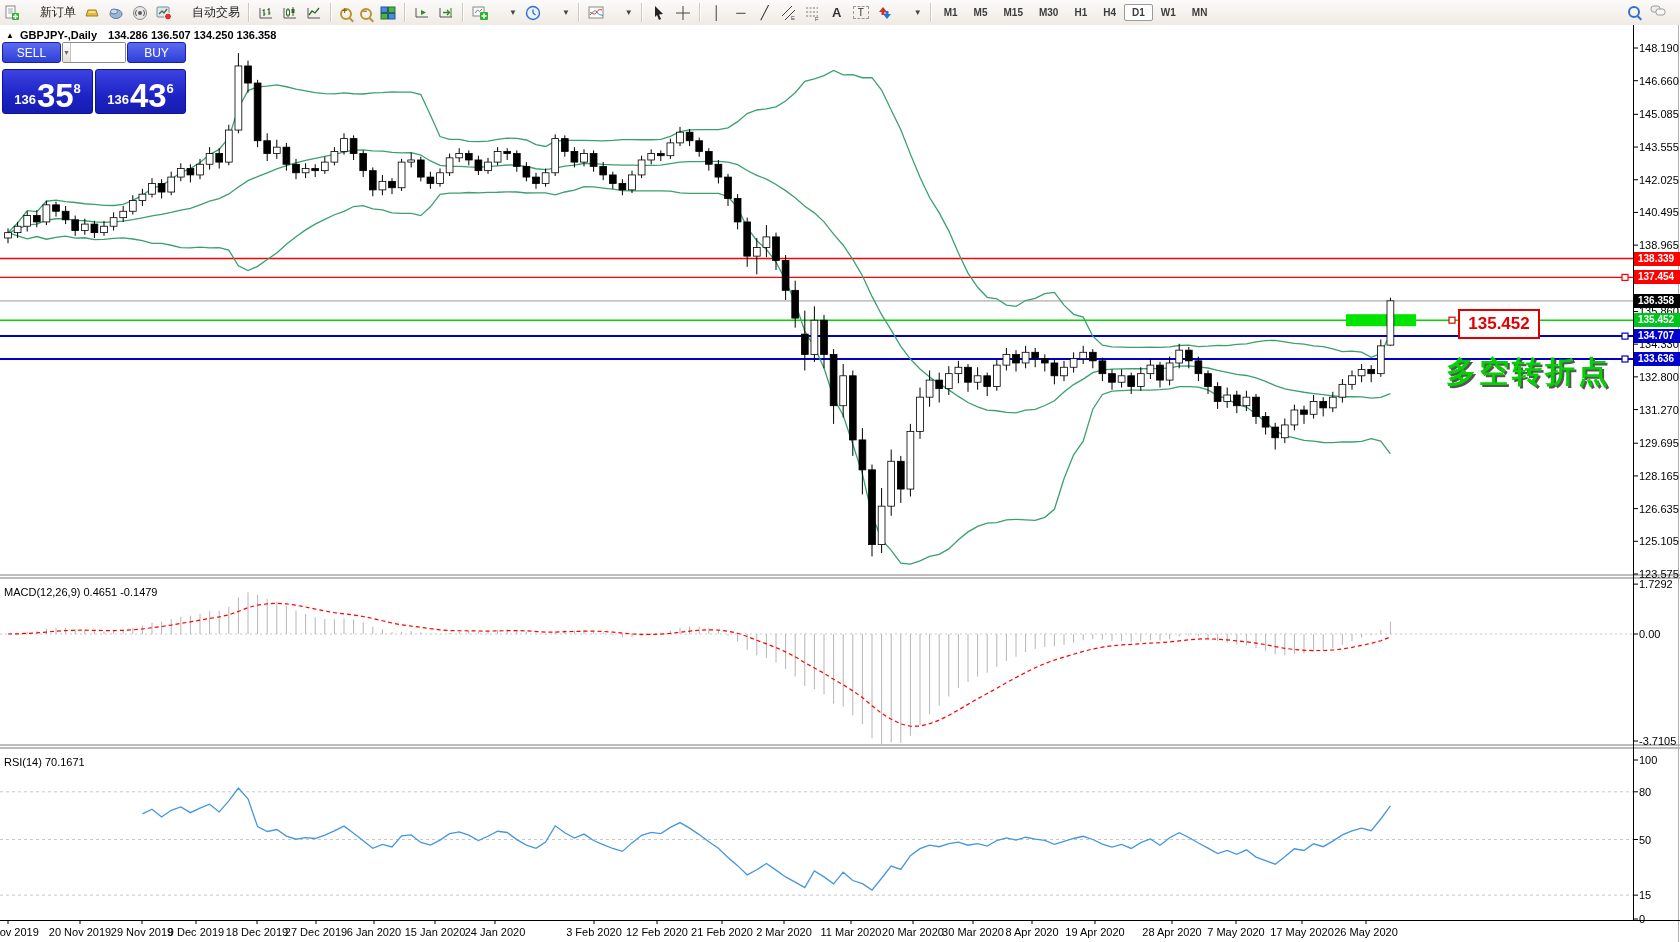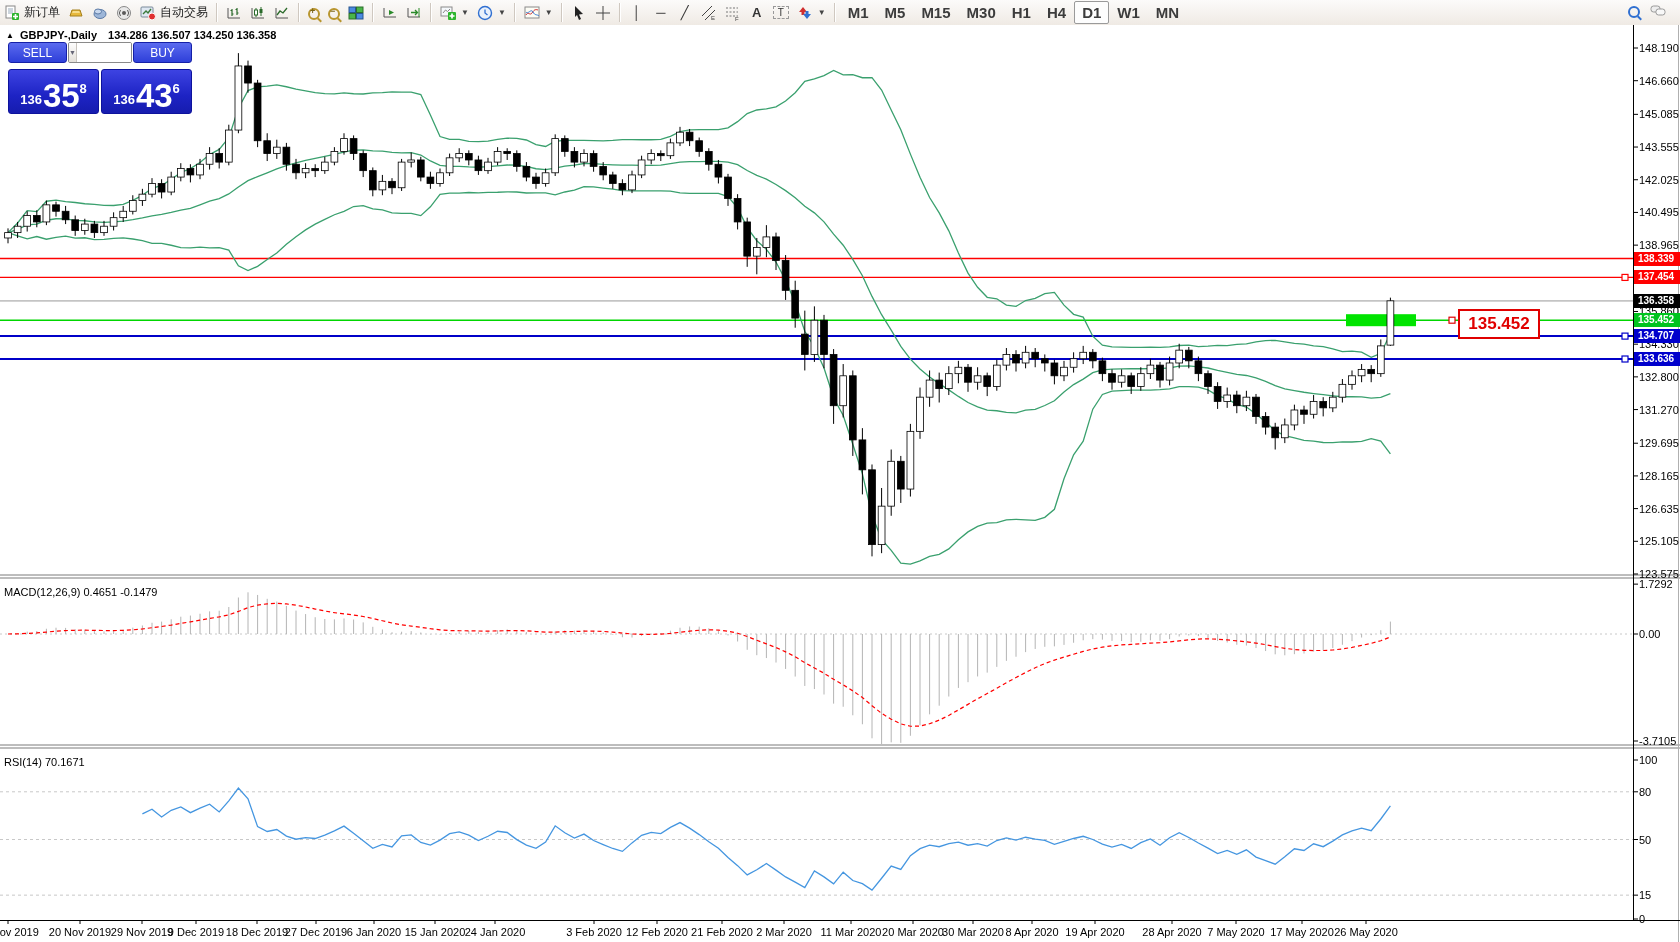--- a/index.html
+++ b/index.html
@@ -1,40 +1,40 @@
 <!DOCTYPE html>
 <html><head>
 <meta charset="utf-8">
 <style>
   html,body{margin:0;padding:0;background:#fff;width:1680px;height:942px;overflow:hidden;
     font-family:"Liberation Sans","DejaVu Sans",sans-serif;position:relative}
   
   #toolbar{position:absolute;left:0;top:0;width:1680px;height:25px;
     background:linear-gradient(#fcfbfa,#efeae4);border-bottom:1px solid #6e6e6e;
     display:flex;align-items:center;font-size:12px;color:#222;white-space:nowrap}
-  .tbtn{display:flex;align-items:center;gap:4px;padding:2px 4px;border-radius:2px;height:19px}
+  .tbtn{display:flex;align-items:center;gap:20px;padding:2px 4px;border-radius:2px;height:19px}
   .tsep{width:0;height:19px;border-left:1px solid #cfc8c0;border-right:1px solid #fff;margin:0 4px}
   .tficon{width:16px;height:16px;display:inline-block;position:relative}
   .glyph{font-size:13px;color:#333;width:16px;text-align:center;display:inline-block}
   .drop{font-size:8px;color:#444;margin-left:1px}
-  .tf{font-size:15px;font-weight:bold;color:#3c3c3c;padding:2px 7px;border:1px solid transparent;border-radius:2px}
+  .tf{font-size:10px;font-weight:bold;color:#3c3c3c;padding:2px 7px;border:1px solid transparent;border-radius:2px}
   .tf.active{background:#fdfdfd;border:1px solid #9a9a9a}
   .mag{width:8px;height:8px;border:2px solid #b8952e;border-radius:50%;position:relative;display:inline-block;top:1px}
   .mag:after{content:'';position:absolute;width:5px;height:2px;background:#b8952e;right:-4px;bottom:-3px;transform:rotate(45deg)}
   .mag.blue{border-color:#2f6fd1}.mag.blue:after{background:#2f6fd1}
   .mag .pm{position:absolute;left:0px;top:-4px;font-size:9px;font-weight:bold;color:#7a6418}
   #tb-right{margin-left:auto;display:flex;align-items:center;gap:10px;padding-right:14px}
   
   #surface{position:absolute;left:0;top:25px;width:1680px;height:917px;background:#fff}
   #chart-svg{position:absolute;left:0;top:0}
   .overlay{position:absolute;z-index:5}
   #symline{left:6px;top:4px;font-size:11px;font-weight:bold;color:#000;letter-spacing:0}
   #symline .tri{font-size:8px;position:relative;top:-1px;margin-right:3px}
   
-  #ocp{left:8px;top:17px;width:184px;z-index:6}
+  #ocp{left:2px;top:17px;width:184px;z-index:6}
   #ocp .row1{display:flex;height:21px;gap:1px}
   .capbtn{flex:0 0 57px;background:linear-gradient(#5b6bef,#2e3fd9);border:1px solid #1520a8;border-radius:3px;
      color:#fff;font-size:12px;display:flex;align-items:center;justify-content:center}
   .volwrap{flex:1;display:flex;border:1px solid #8a8a8a;border-radius:2px;overflow:hidden;background:#fff}
   .spin{width:13px;background:linear-gradient(#fdfdfd,#e4e0da);color:#667;font-size:7px;display:flex;align-items:center;justify-content:center;border-right:1px solid #c8c4be}
   #vol{flex:1;border:none;text-align:right;font-size:13px;padding:0 4px;outline:none;font-family:inherit}
   #ocp .row2{display:flex;gap:2px;margin-top:6px;height:45px}
   .pricebtn{flex:1;background:linear-gradient(#3d43e2,#1d23c4 60%,#161cae);border:1px solid #0d129c;border-radius:3px;
      color:#fff;display:flex;align-items:flex-end;justify-content:center;padding-bottom:2px}
   .pfx{font-size:13px;font-weight:bold;margin:0 1px 4px 0}
@@ -799,20 +799,21 @@
         <span class="big">43</span>
         <span class="sup">6</span>
       </div>
     </div>
   </div>
 
   <div class="overlay panelabel" style="left:4px;top:561px">MACD(12,26,9) 0.4651 -0.1479</div>
   <div class="overlay panelabel" style="left:4px;top:731px">RSI(14) 70.1671</div>
 
   <div class="overlay" id="pricebox">135.452</div>
+  <div class="overlay" id="annot">多空转折点</div>
 
   <div id="labels">
       <div class="ptick" style="top: 17px;">148.190</div>
       <div class="ptick" style="top: 49.6946px;">146.660</div>
       <div class="ptick" style="top: 83.3507px;">145.085</div>
       <div class="ptick" style="top: 116.045px;">143.555</div>
       <div class="ptick" style="top: 148.74px;">142.025</div>
       <div class="ptick" style="top: 181.434px;">140.495</div>
       <div class="ptick" style="top: 214.129px;">138.965</div>
       <div class="ptick" style="top: 280.48px;">135.860</div>

